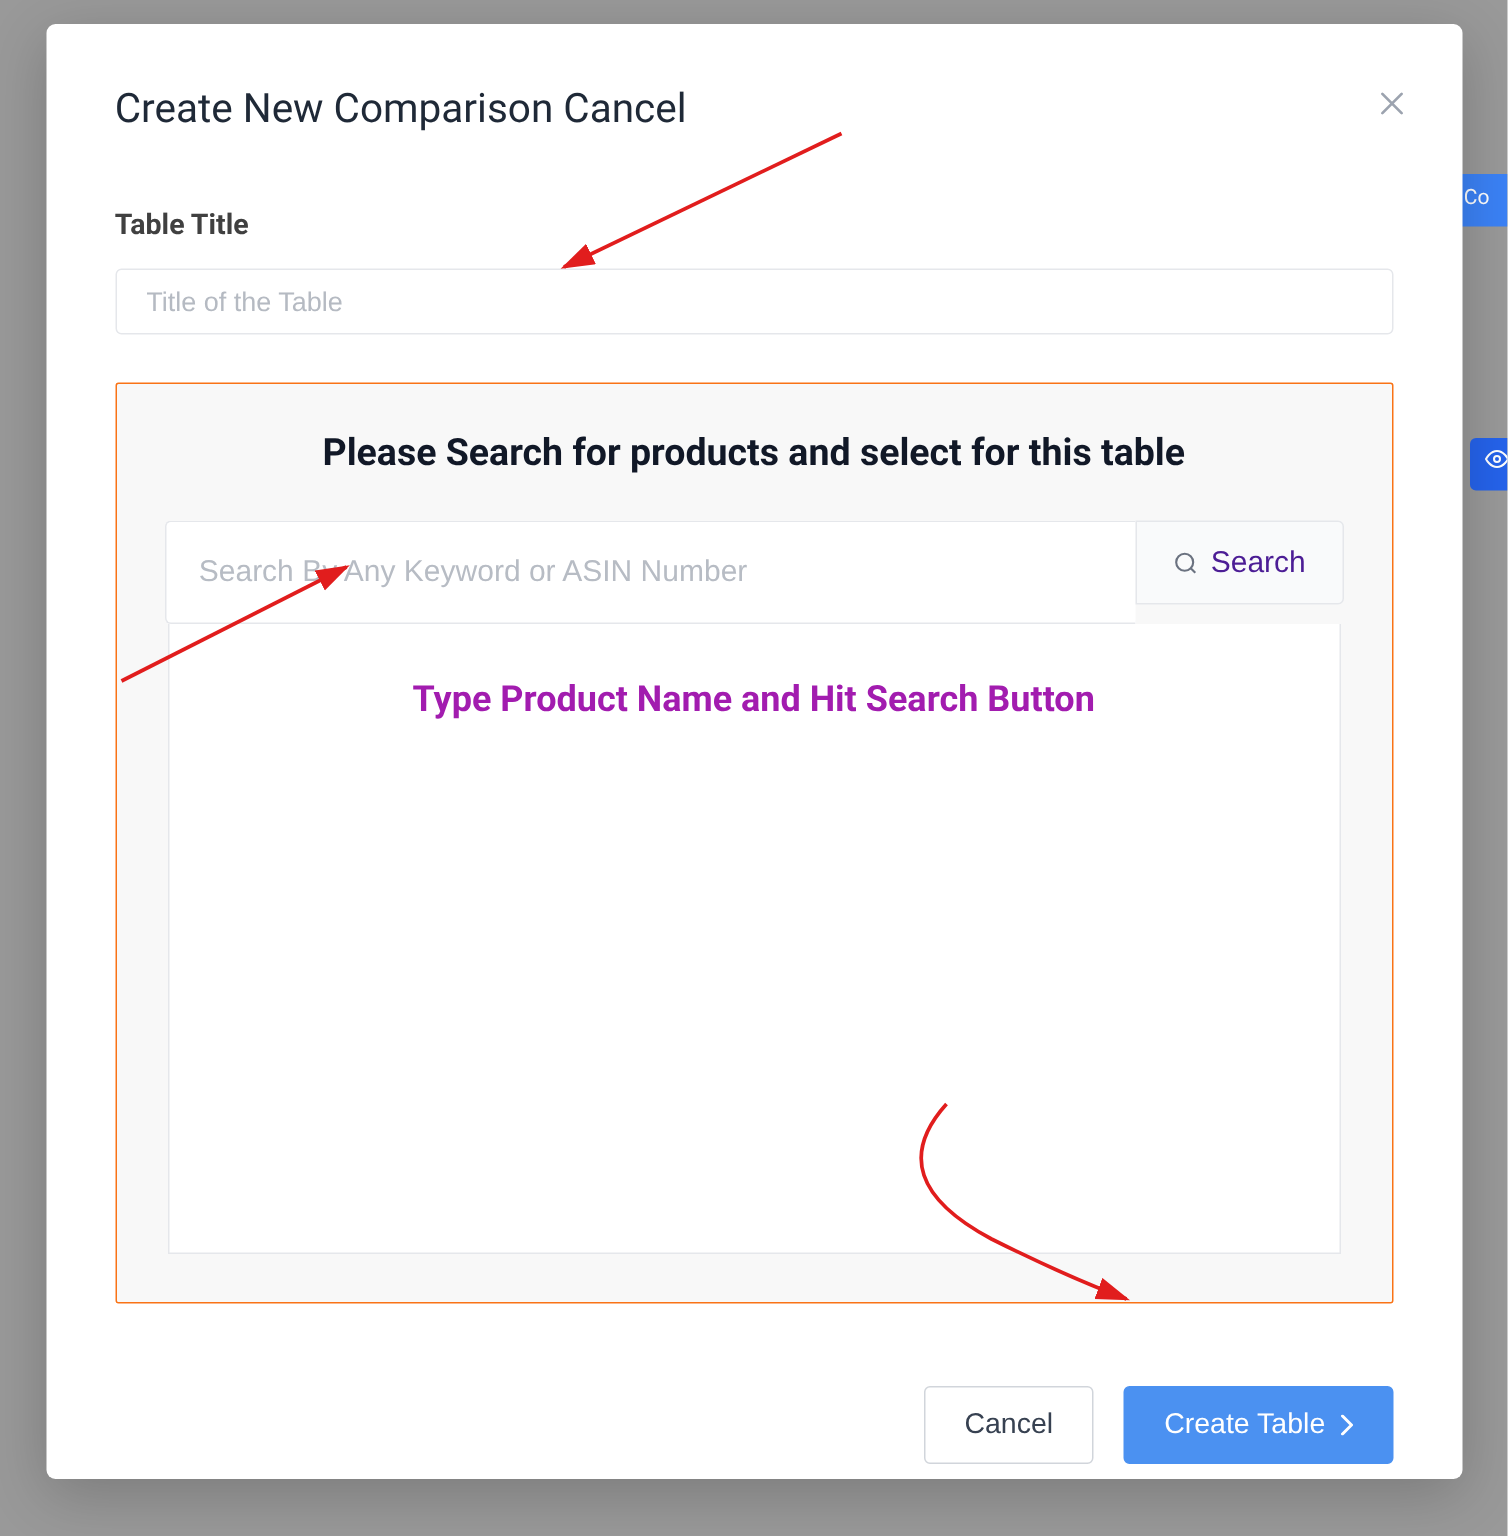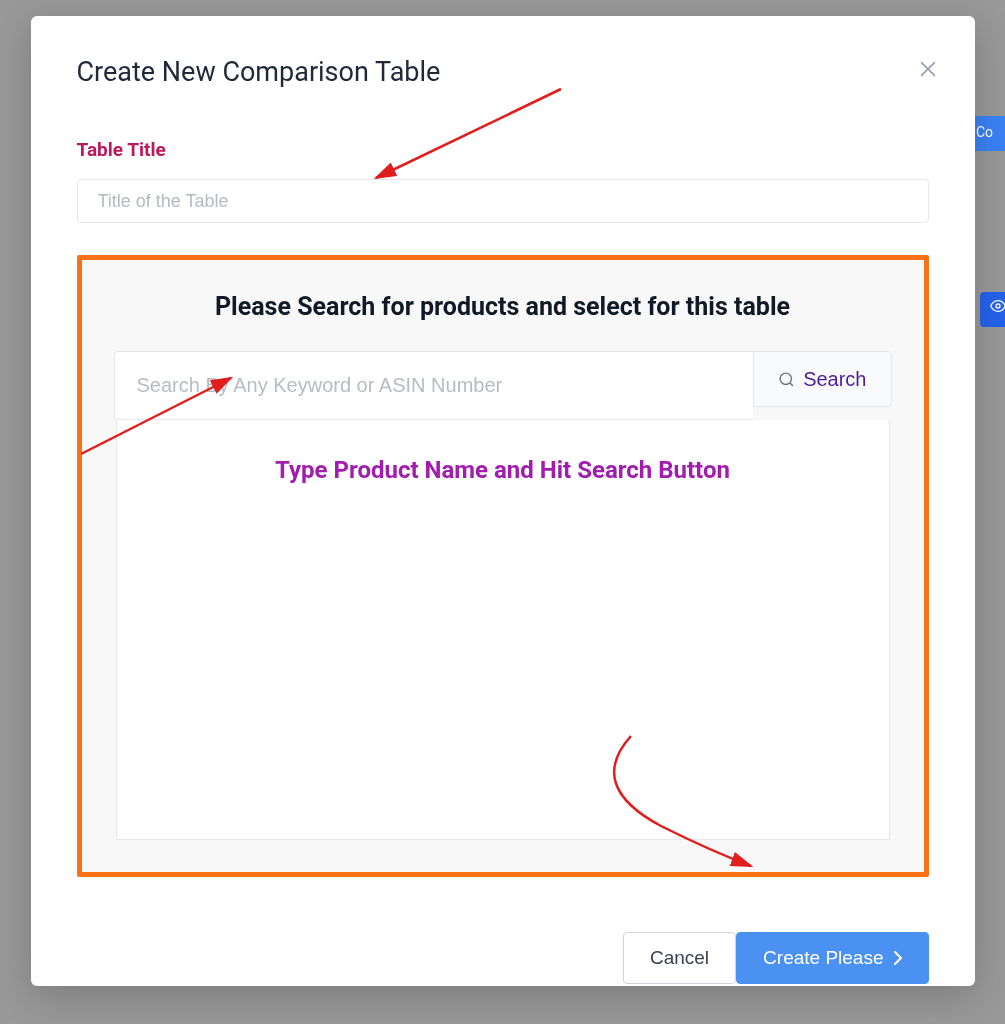--- a/index.html
+++ b/index.html
@@ -67,40 +67,40 @@
     }
     .modal-title {
       font-size: 27px;
       font-weight: 400;
       color: #1f2937;
       margin-bottom: 50px;
     }
     .form-label {
       font-size: 19px;
       font-weight: 700;
-      color: #be185d;
+      color: #404040;
       margin-bottom: 18px;
       display: block;
     }
     .title-input {
       width: 100%;
       height: 44px;
       padding: 10px 20px;
       font-size: 18px;
       border: 1px solid #e5e7eb;
       border-radius: 4px;
       color: #8b5cf6;
       margin-bottom: 32px;
     }
     .title-input::placeholder {
       color: #b5bac2;
     }
     .search-section {
       background: #f8f8f8;
-      border: 5px solid #f97316;
+      border: 1px solid #f97316;
       padding: 32px 32px;
       border-radius: 2px;
     }
     .search-heading {
       font-size: 25px;
       font-weight: 700;
       color: #111827;
       text-align: center;
       margin-bottom: 30px;
     }
@@ -150,20 +150,21 @@
     }
     .results-hint {
       font-size: 24px;
       font-weight: 700;
       color: #a21caf;
       text-align: center;
     }
     .modal-footer {
       display: flex;
       justify-content: flex-end;
+      gap: 20px;
       margin-top: 55px;
     }
     .btn {
       padding: 14px 26px;
       font-size: 19px;
       font-weight: 500;
       border-radius: 4px;
       cursor: pointer;
       display: flex;
       align-items: center;
@@ -203,21 +204,21 @@
 
 <div class="modal-overlay">
   <div class="modal">
     <div class="modal-close">
       <svg viewBox="0 0 24 24" fill="none" stroke="currentColor" stroke-width="2" stroke-linecap="round">
         <line x1="5" y1="5" x2="19" y2="19"></line>
         <line x1="19" y1="5" x2="5" y2="19"></line>
       </svg>
     </div>
 
-    <h2 class="modal-title">Create New Comparison Table</h2>
+    <h2 class="modal-title">Create New Comparison Cancel</h2>
 
     <label class="form-label">Table Title</label>
     <input type="text" class="title-input" placeholder="Title of the Table" style="">
 
     <div class="search-section">
       <div class="search-heading">Please Search for products and select for this table</div>
 
       <div class="search-row">
         <input type="text" class="search-input" placeholder="Search By Any Keyword or ASIN Number" style="">
         <button class="search-button">
@@ -232,21 +233,21 @@
       <div class="results-area">
         <div class="results-hint">Type Product Name and Hit Search Button</div>
       </div>
     </div>
 
     <div class="modal-footer">
       <button class="btn btn-cancel">
         <span>Cancel</span>
       </button>
       <button class="btn btn-primary">
-        <span>Create Please</span>
+        <span>Create Table</span>
         <svg class="chevron-icon" viewBox="0 0 8 14" fill="none" stroke="white" stroke-width="2" stroke-linecap="round" stroke-linejoin="round">
           <polyline points="1,1 7,7 1,13"></polyline>
         </svg>
       </button>
     </div>
 
     
     <svg class="annotation-svg" width="944" height="970">
       <defs>
         <marker id="arrowhead" markerWidth="10" markerHeight="10" refX="8" refY="3" orient="auto">

